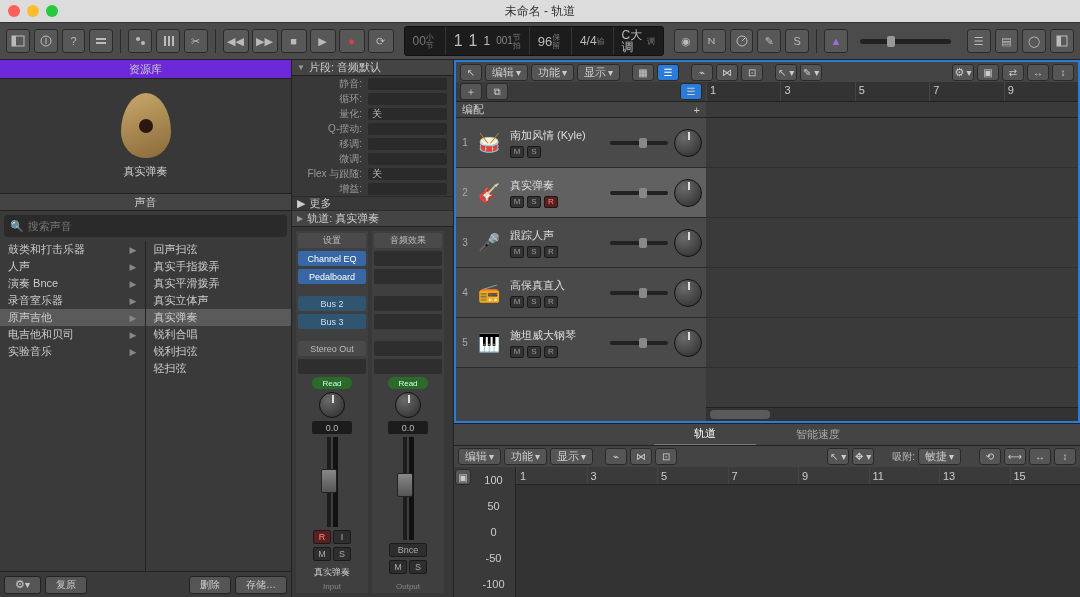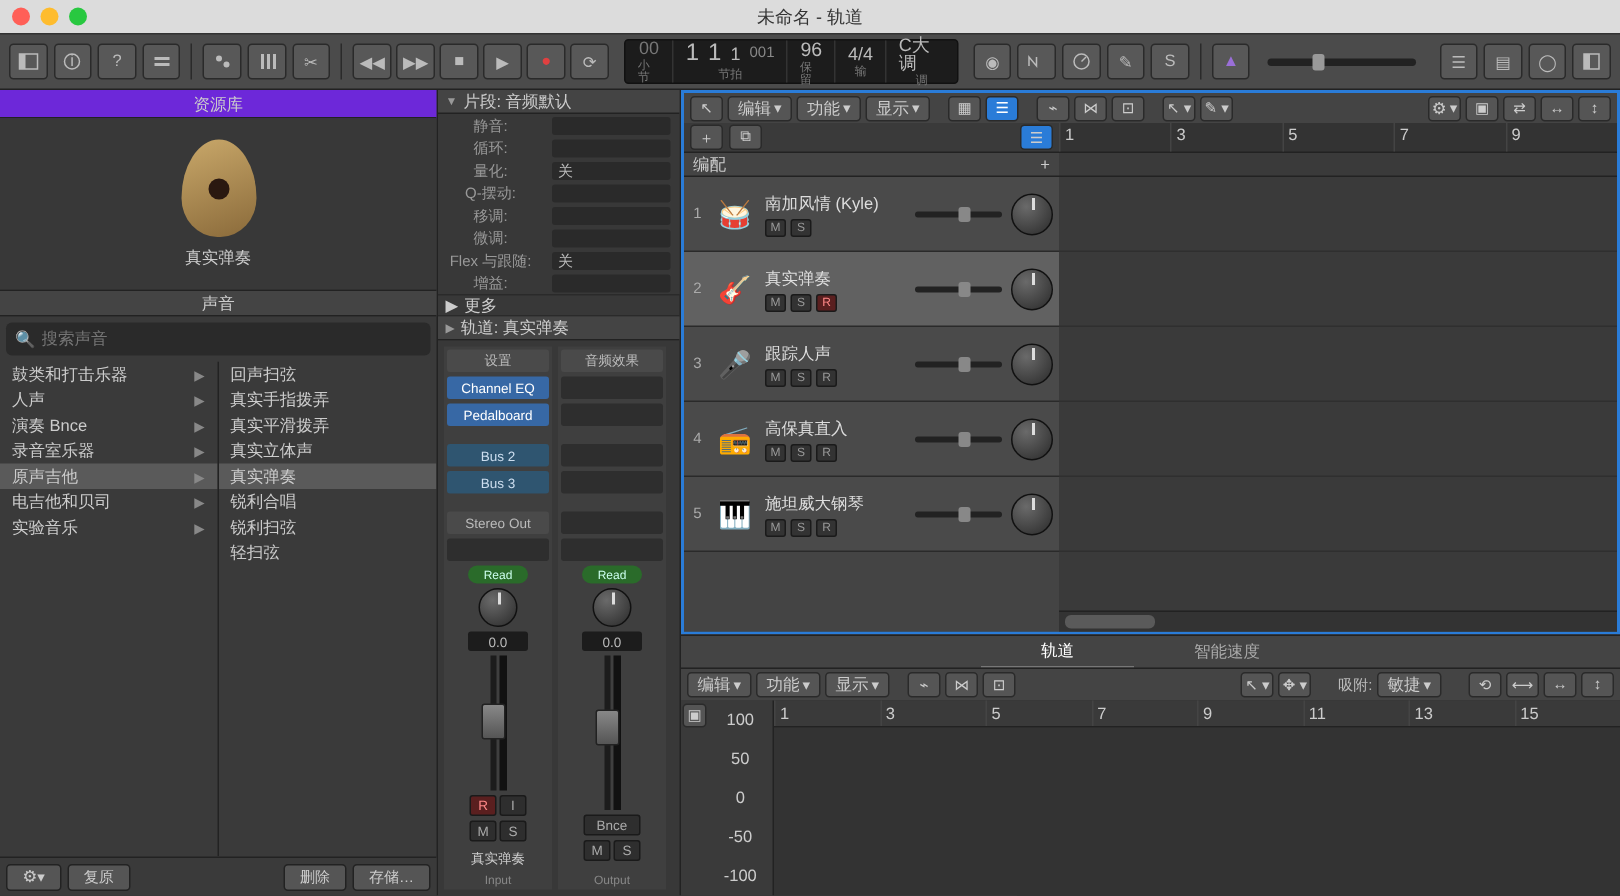--- a/index.html
+++ b/index.html
@@ -12,21 +12,21 @@
 .traffic span { width:12px; height:12px; border-radius:50%; display:block; }
 .tl-r{background:#ff5f57}.tl-y{background:#febc2e}.tl-g{background:#28c840}
 .titlebar .title { color:#333; font-size:12px;text-align:center; }
 
 
 .toolbar { height:38px; background:#4b4b4b; border-top:1px solid #333; border-bottom:1px solid #222; display:flex; align-items:center; padding:0 6px; gap:4px; }
 .tbbtn { width:26px; height:24px; background:#585858; border:1px solid #2a2a2a; border-radius:3px; display:flex; align-items:center; justify-content:center; color:#bbb; }
 .tbsep { width:1px; height:24px; background:#2a2a2a; margin:0 3px; }
 .transport-group { display:flex; gap:3px; }
 .lcd { height:30px; background:#1c1c1c; border:1px solid #111; border-radius:3px; display:flex; align-items:stretch; margin:0 6px; }
-.lcd-seg { padding:3px 8px; border-right:1px solid #333; display:flex; flex-direction:column; justify-content:center; align-items:center; }
+.lcd-seg { padding:3px 8px; border-right:1px solid #333; display:flex; flex-direction:row; justify-content:center; align-items:center; }
 .lcd-big { font-size:16px; color:#bbb; line-height:1; }
 .lcd-sm { font-size:8px; color:#777; line-height:1; margin-top:2px; }
 .master-vol { width:100px; height:5px; background:#222; border-radius:3px; margin:0 8px; position:relative; }
 .master-vol::after { content:""; position:absolute; left:30%; top:-3px; width:8px; height:11px; background:#999; border-radius:2px; }
 
 
 .main { display:flex; height:calc(100% - 22px - 38px); }
 .col-lib { width:292px; background:#3a3a3a; display:flex; flex-direction:column; border-right:1px solid #222; }
 .col-insp { width:162px; background:#383838; display:flex; flex-direction:column; border-right:1px solid #222; }
 .col-arr { flex:1; display:flex; flex-direction:column; }
@@ -46,21 +46,21 @@
 .lib-item.sel { background:#5a5a5a; }
 .lib-item .chev { color:#888; font-size:9px; }
 .lib-footer { height:26px; background:#3a3a3a; border-top:1px solid #222; display:flex; align-items:center; padding:0 4px; gap:4px; }
 .lib-fbtn { height:18px; padding:0 10px; background:#555; border:1px solid #222; border-radius:3px; display:flex; align-items:center; font-size:10px; }
 
 
 .insp-hdr { height:19px; background:#444; border-bottom:1px solid #222; display:flex; align-items:center; padding:0 5px; gap:4px; }
 .insp-hdr .tri { font-size:8px; color:#999; }
 .insp-params { background:#383838; }
 .prm-row { height:15px; display:flex; align-items:center; padding-right:6px; }
-.prm-row .lbl { width:76px; text-align:center; padding-right:6px; font-size:10px; color:#999; }
+.prm-row .lbl { width:76px; text-align:right; padding-right:6px; font-size:10px; color:#999; }
 .prm-row .val { flex:1; height:12px; background:#2a2a2a; border-radius:2px; font-size:10px; padding:0 4px; display:flex; align-items:center; color:#bbb; }
 .insp-more { height:15px; display:flex; align-items:center; padding:0 5px; font-size:10px; color:#999; border-top:1px solid #2a2a2a; border-bottom:1px solid #2a2a2a; }
 
 .channels { flex:1; display:flex; padding:4px; gap:4px; }
 .chstrip { width:72px; background:#3f3f3f; display:flex; flex-direction:column; align-items:center; padding:2px; gap:3px; }
 .slot { width:68px; height:15px; border-radius:2px; font-size:9px; display:flex; align-items:center; justify-content:center; }
 .slot.blue { background:#3768a5; color:#fff; }
 .slot.send { background:#2f5570; color:#cde; }
 .slot.lbl { background:#4a4a4a; color:#bbb; }
 .slot.empty { background:#2e2e2e; }

